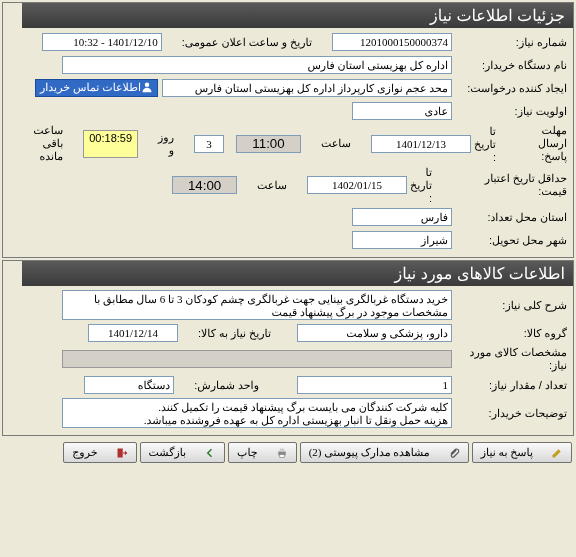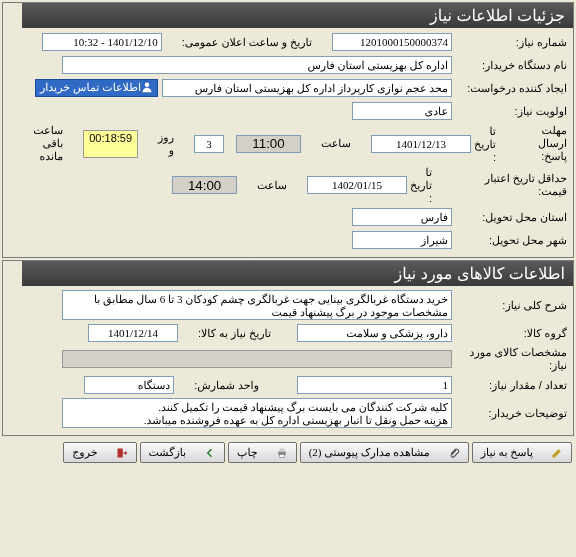--- a/index.html
+++ b/index.html
@@ -162,21 +162,21 @@
 
     <div class="row">
       <span class="lbl">حداقل تاریخ اعتبار قیمت:</span>
       <span class="lbl-sm" style="width:45px">تا تاریخ :</span>
       <input class="inp" style="width: 100px; text-align: center;" value="1402/01/15">
       <span class="lbl-sm">ساعت</span>
       <input class="time-box" value="14:00" style="">
     </div>
 
     <div class="row">
-      <span class="lbl">استان محل تحویل:</span>
+      <span class="lbl">استان محل تعداد:</span>
       <input class="inp" style="width: 100px;" readonly="" value="فارس">
     </div>
 
     <div class="row">
       <span class="lbl">شهر محل تحویل:</span>
       <input class="inp" style="width: 100px;" readonly="" value="شیراز">
     </div>
 
   </div>
 </div>

